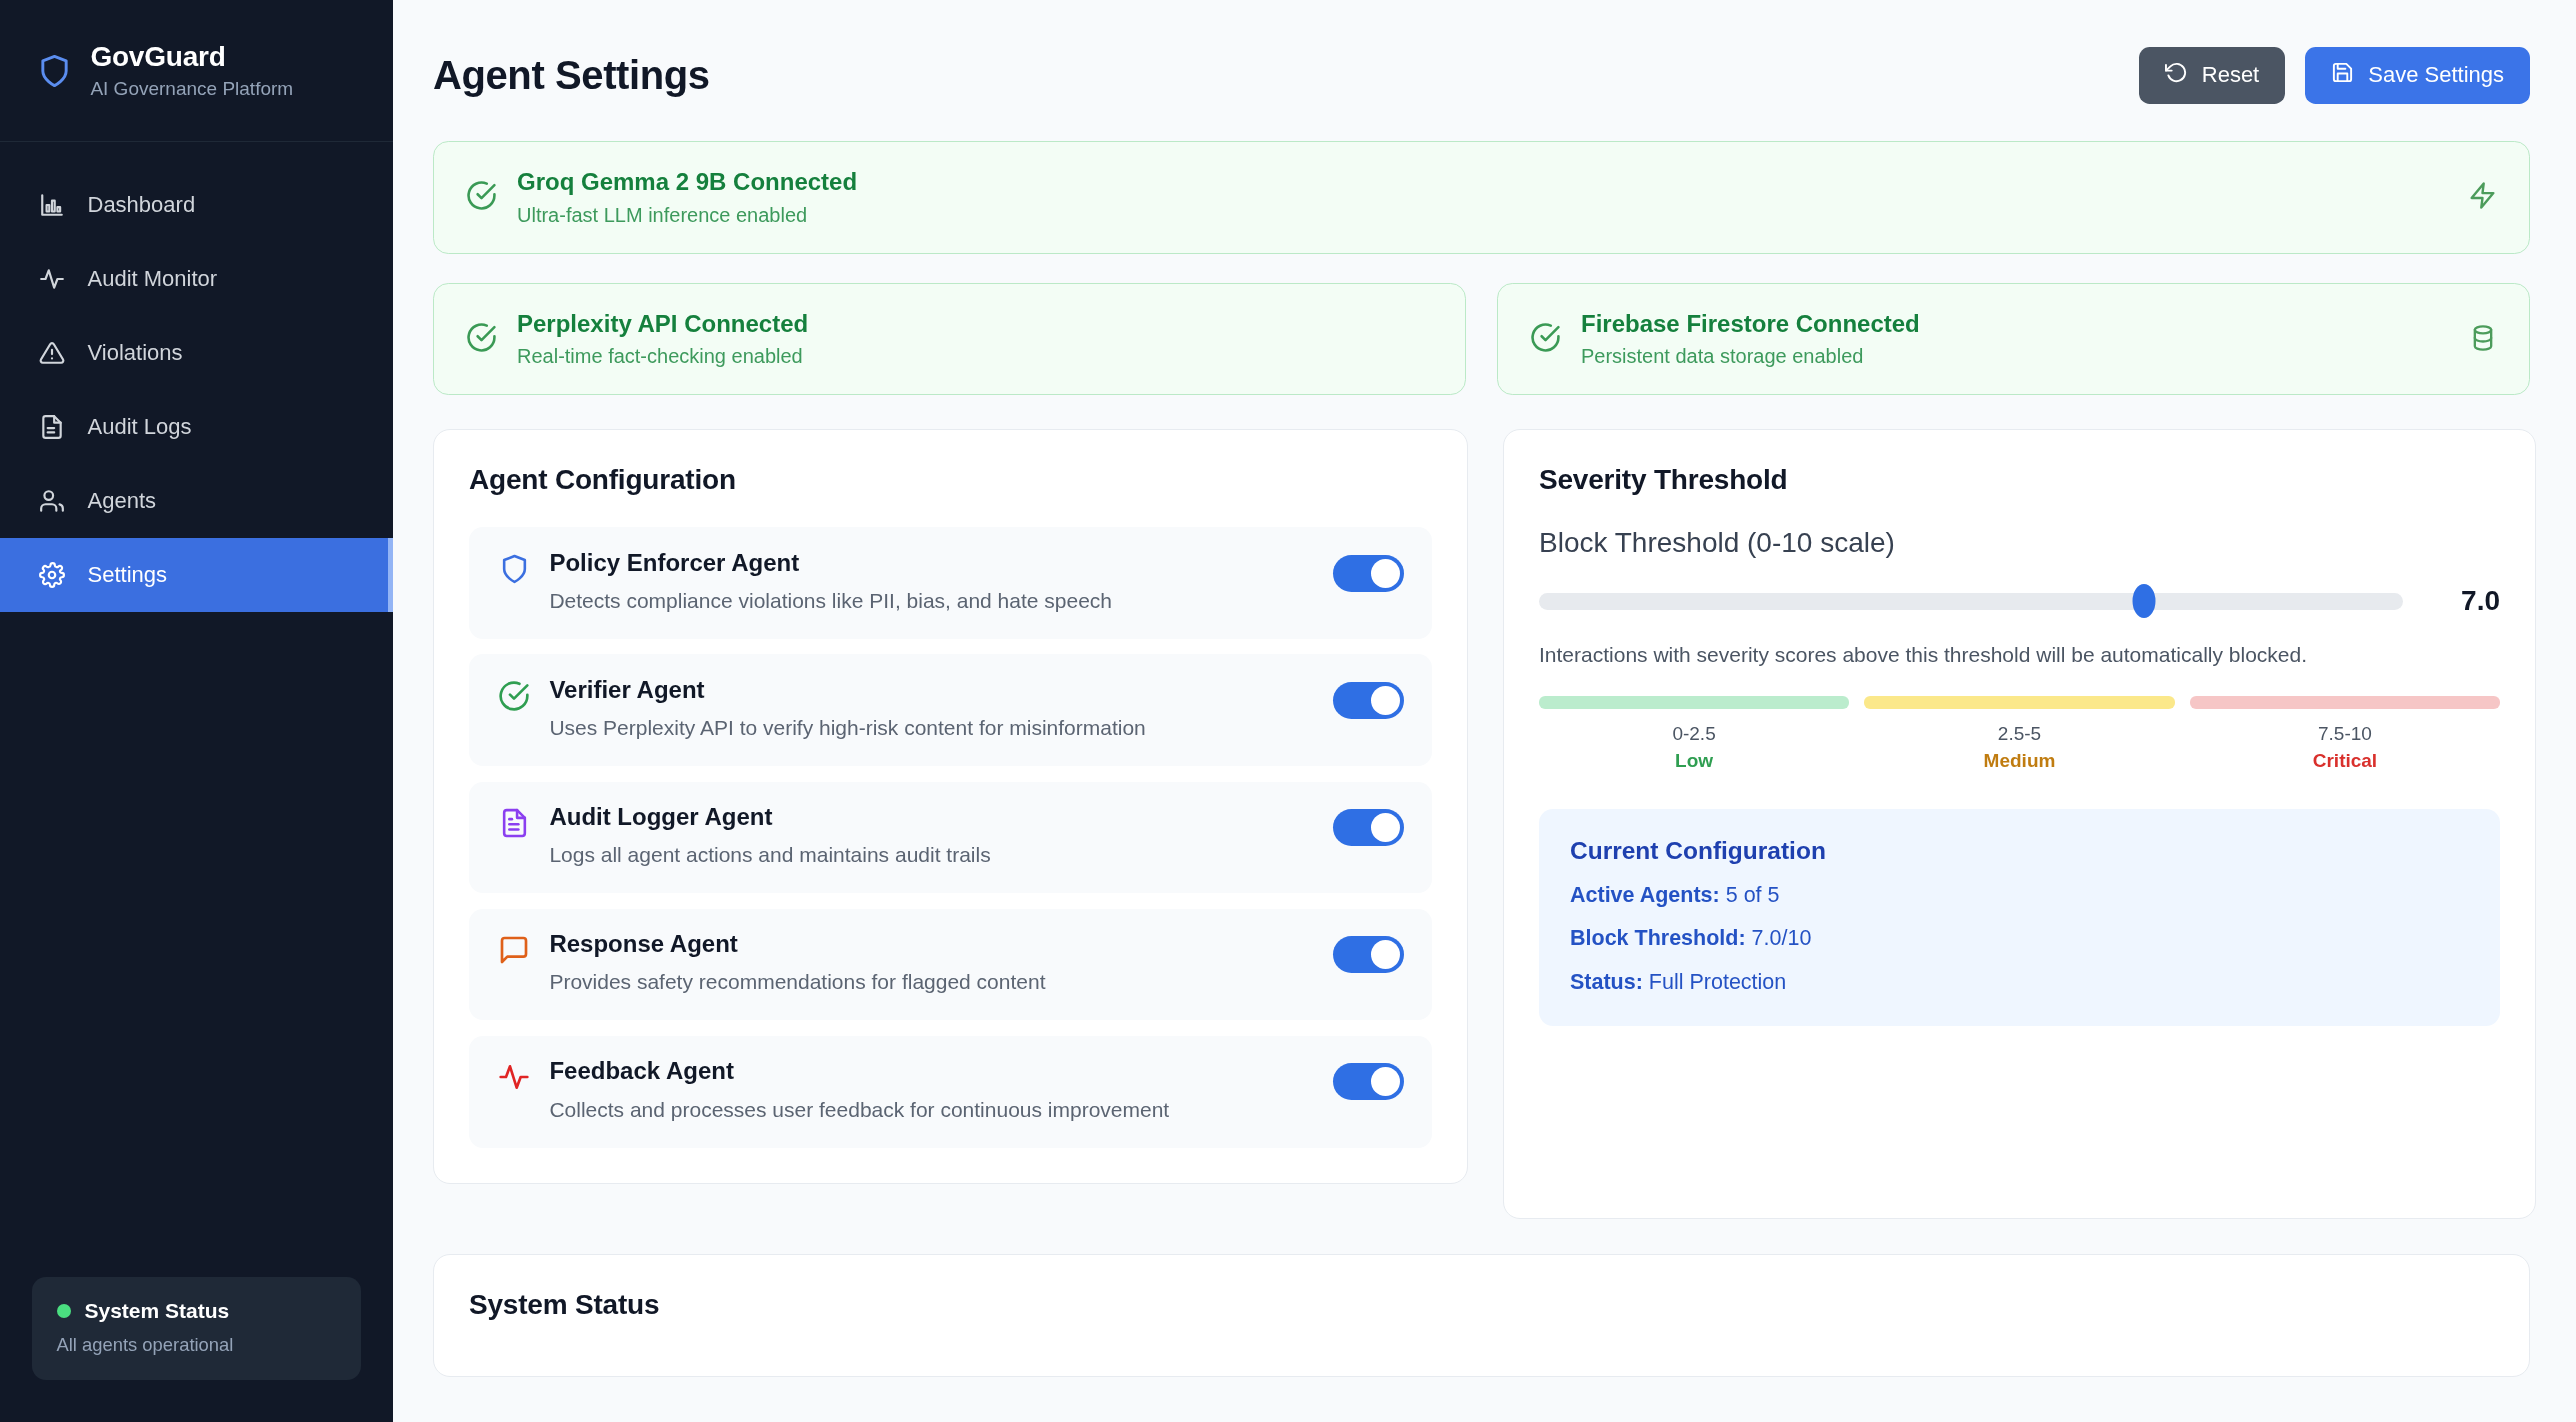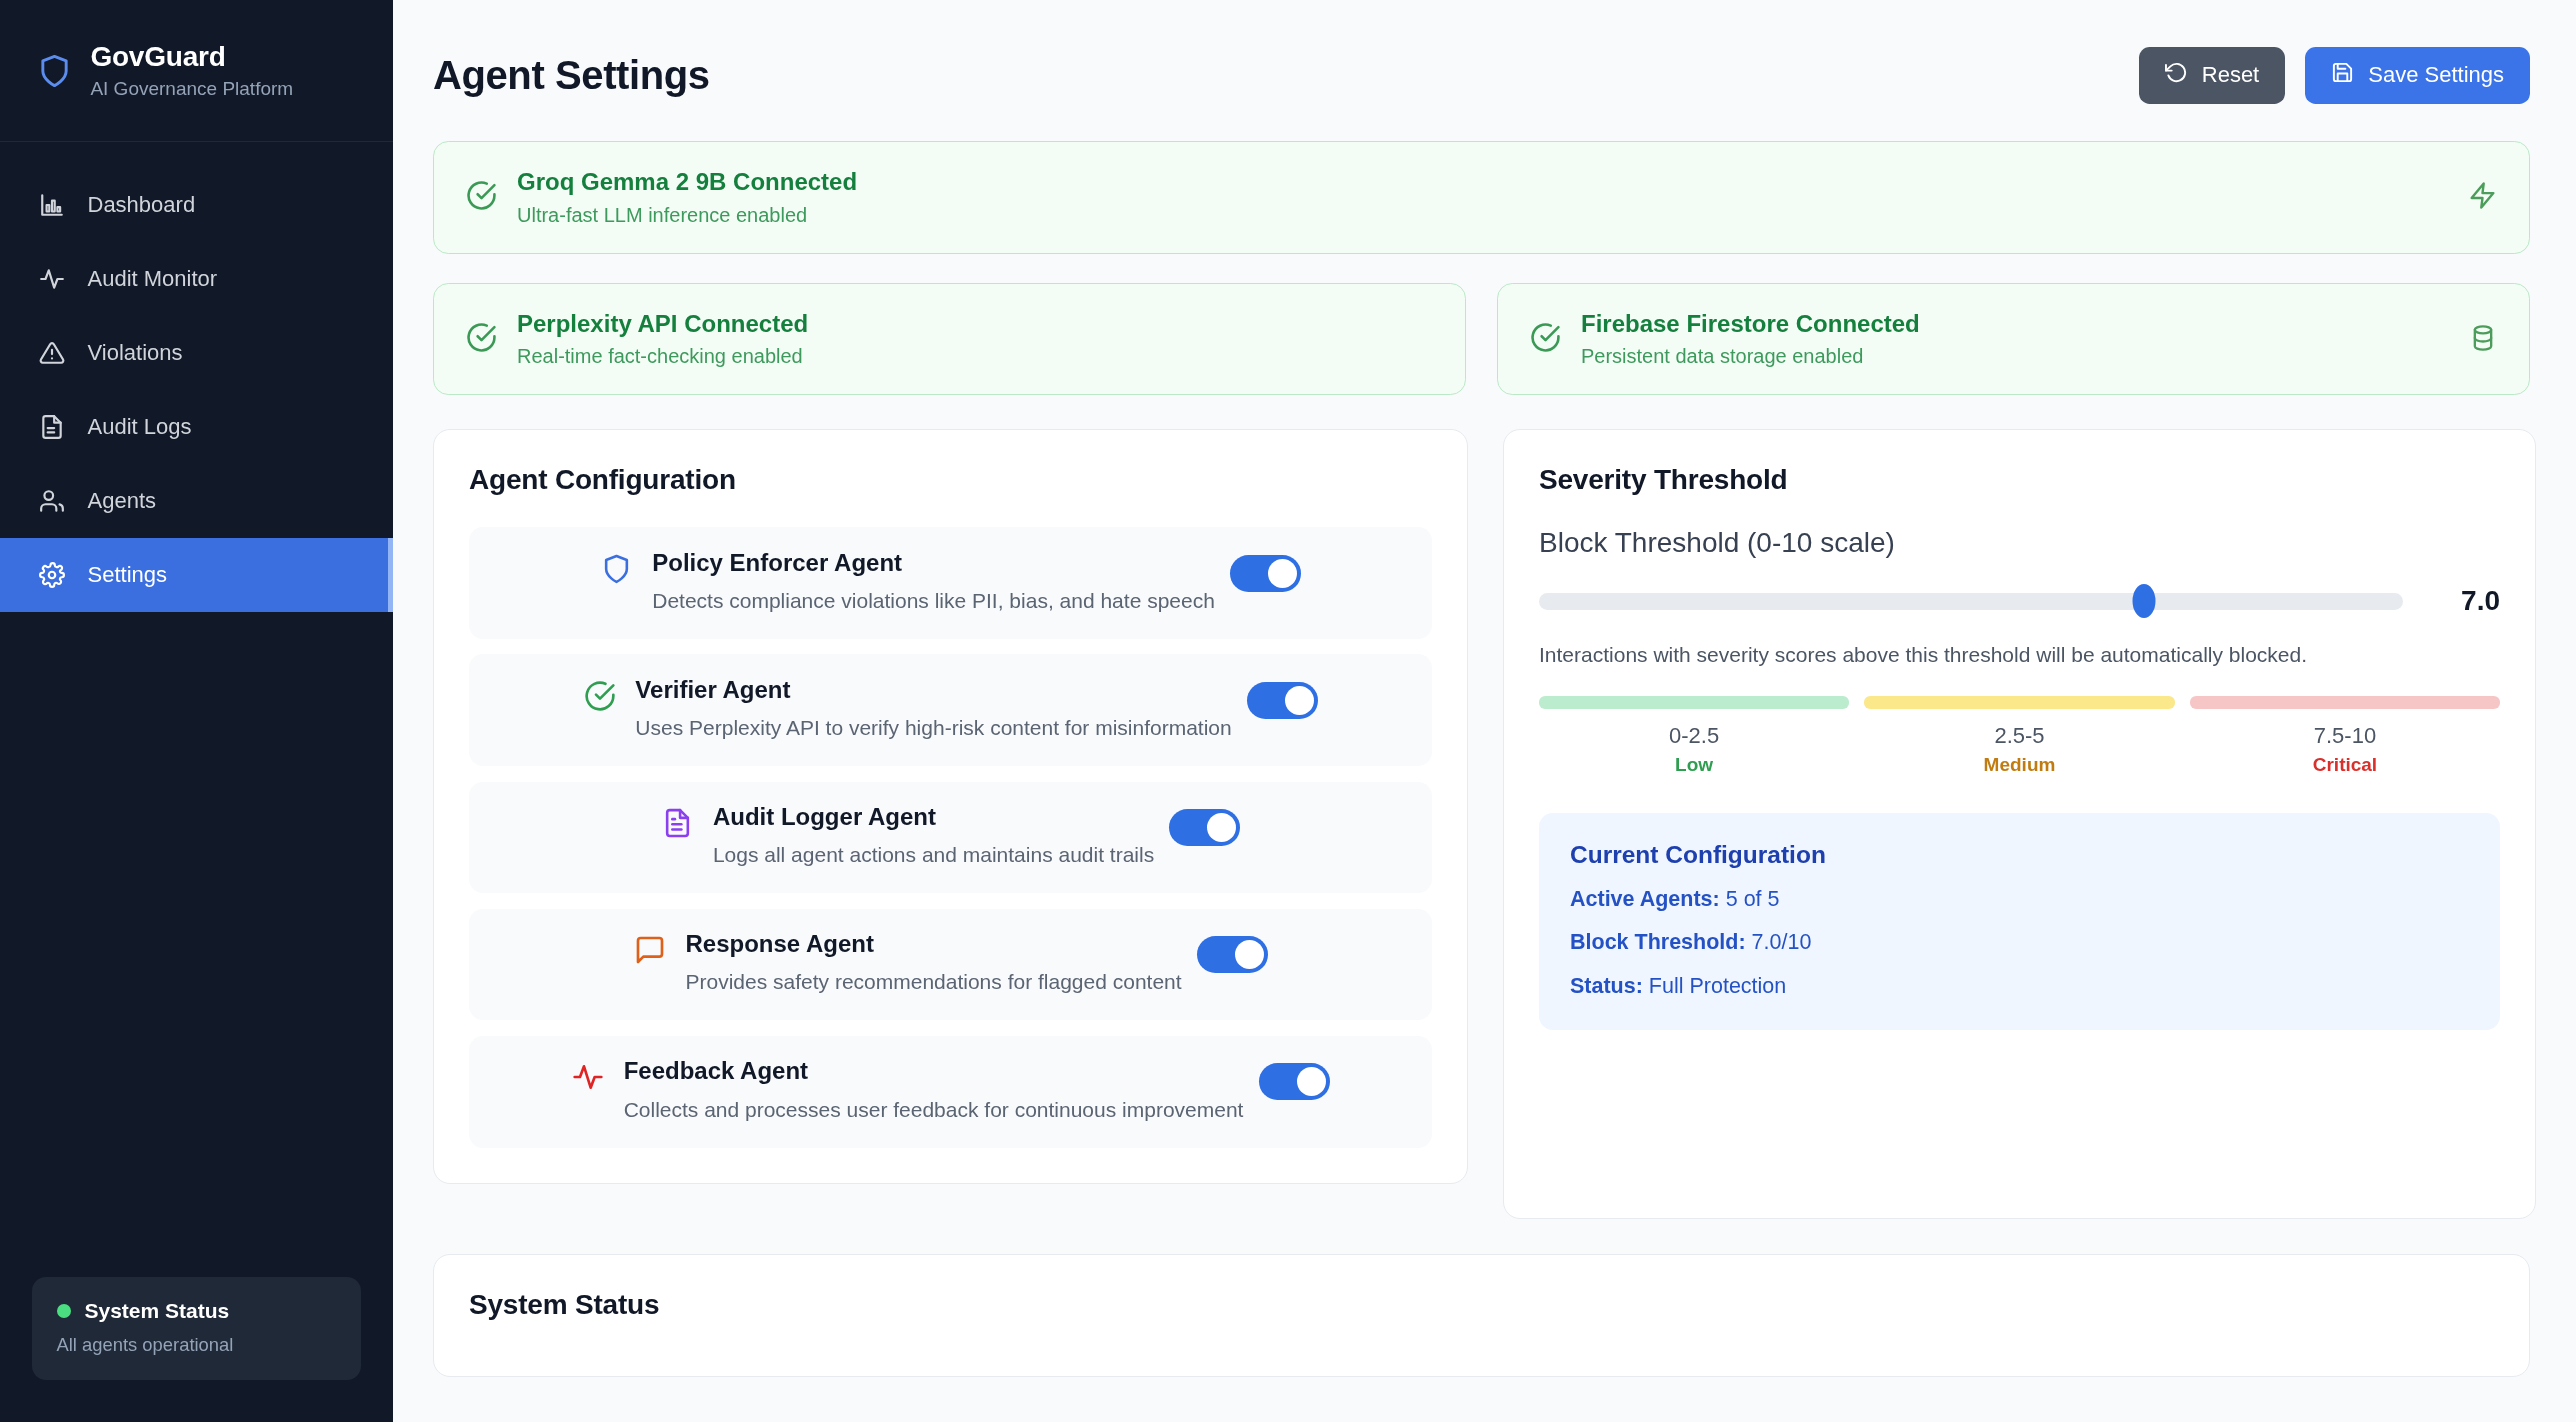--- a/index.html
+++ b/index.html
@@ -86,21 +86,21 @@
     padding: 34px 35px 35px 35px;
   }
   .card-title { font-size: 28px; font-weight: bold; color: #111827; letter-spacing: -0.2px; }
   .panel-left { flex: 0 0 1035px; }
   .panel-right { flex: 0 0 1033px; min-height: 790px; }
 
   
   .agent-list { margin-top: 31px; display: flex; flex-direction: column; gap: 15.3px; }
   .agent-row {
     background: #f8fafc; border-radius: 14px; padding: 21.5px 28px 26px 28px;
-    display: flex; align-items: flex-start; justify-content: center; gap: 15.3px;
+    display: flex; align-items: flex-start; justify-content: space-between; gap: 15.3px;
   }
   .agent-main { display: flex; gap: 18.4px; }
   .agent-ico { width: 34px; height: 34px; flex: 0 0 34px; margin-top: 3.1px; display:flex; align-items:center; justify-content:center; }
   .agent-txt { display: flex; flex-direction: column; gap: 12.3px; }
   .agent-name { font-size: 24px; font-weight: bold; color: #111827; }
   .agent-desc { font-size: 21px; color: #5b6472; }
   .toggle {
     width: 71px; height: 37px; border-radius: 18.4px; background: #2f6fe4;
     position: relative; flex: 0 0 71px; cursor: pointer; margin-top: 6.1px;
   }
@@ -118,21 +118,21 @@
   .slider-thumb {
     position: absolute; top: 50%; left: 70%; transform: translate(-50%, -50%);
     width: 23px; height: 34px; border-radius: 11.5px / 17px; background: #2f6fe4;
   }
   .slider-value { font-size: 28px; font-weight: bold; color: #111827; min-width: 66px; text-align: right; }
   .sev-hint { font-size: 21px; color: #4b5563; margin-top: 26px; }
 
   .scale { display: flex; gap: 15.3px; margin-top: 29px; }
   .scale-col { flex: 1; display: flex; flex-direction: column; align-items: center; gap: 0; }
   .scale-bar { width: 100%; height: 12.3px; border-radius: 6.1px; }
-  .scale-range { font-size: 22px; color: #4b5563; margin-top: 14px; }
+  .scale-range { font-size: 19px; color: #4b5563; margin-top: 14px; }
   .scale-name { font-size: 19px; font-weight: bold; margin-top: 5px; }
 
   .cfg-box {
     margin-top: 37px; background: #eff6ff; border-radius: 14px;
     padding: 28px 31px 31px 31px;
   }
   .cfg-title { font-size: 24.5px; font-weight: bold; color: #1e40af; }
   .cfg-line { font-size: 21.5px; color: #2452c4; margin-top: 18.4px; }
   .cfg-line b { font-weight: bold; }
 

